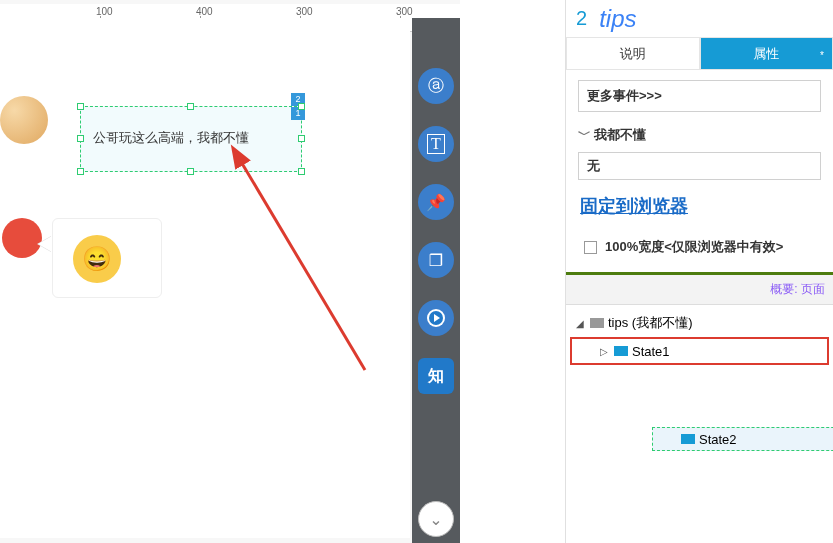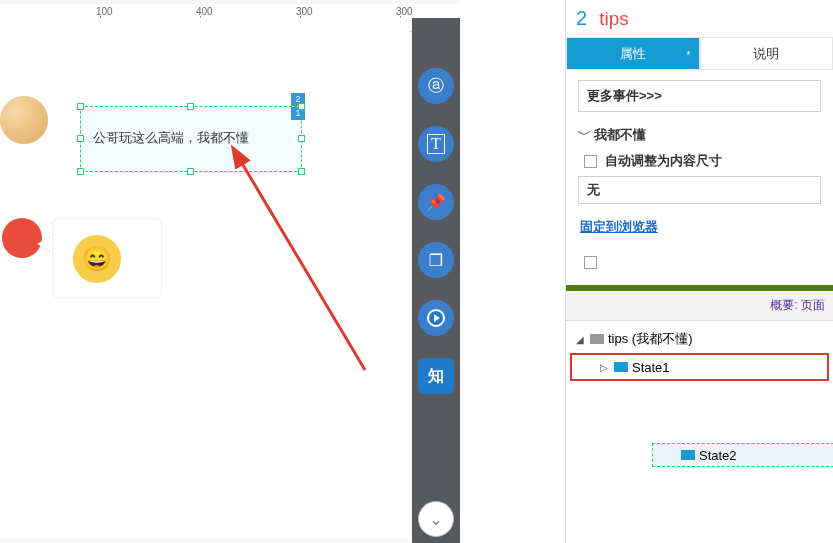--- a/index.html
+++ b/index.html
@@ -34,35 +34,35 @@
 
 .toolbar { position: absolute; left: 412px; top: 18px; width: 48px; height: 525px; background: #565a5e; display: flex; flex-direction: column; align-items: center; padding-top: 50px; gap: 22px; }
 .tool { width: 36px; height: 36px; border-radius: 50%; background: #3b7ecb; display: flex; align-items: center; justify-content: center; color: #fff; font-size: 16px; cursor: pointer; }
 .tool.zhi { border-radius: 6px; background: #2179c9; font-weight: bold; }
 .tool.v { background:#fff; border:1px solid #bbb; color:#888; position:absolute; bottom:6px; }
 
 
 .panel { position: absolute; left: 565px; top: 0; width: 268px; height: 543px; background: #fff; border-left: 1px solid #e0e0e0; }
 .panel-head { display: flex; align-items: center; height: 38px; border-bottom: 1px solid #e5e5e5; padding: 0 10px; gap: 12px; }
 .panel-head .idx { color: #169bd5; font-size: 20px; }
-.panel-head .name { font-size: 19px; color: #ef4444; }
+.panel-head .name { font-size: 24px; color: #3b82f6; font-style: italic; }
 .tabs { display: flex; height: 32px; }
 .tab { flex: 1; text-align: center; line-height: 32px; font-size: 13px; color: #333; border: 1px solid #e5e5e5; border-top: none; cursor: pointer; position: relative; }
 .tab.active { background: #169bd5; color: #fff; }
 .tab.active .star { position: absolute; right: 8px; top: 2px; font-size: 10px; }
 .group { padding: 10px 12px; font-size: 13px; color: #333; font-weight: bold; }
 .event-box { border: 1px solid #d0d0d0; padding: 6px 8px; font-size: 13px; color: #333; background:#fff; }
 .sect-head { display: flex; align-items: center; gap: 6px; margin: 14px 0 8px; font-size: 13px; color: #333; }
 .chev { width: 10px; display:inline-block; color:#777; }
 .row { display: flex; align-items: center; gap: 8px; margin: 6px 0 6px 6px; font-size: 13px; }
 .chk { width: 13px; height: 13px; border: 1px solid #999; background: #fff; display:inline-block; }
 .scroll-label { margin: 10px 0 4px 2px; font-size: 13px; }
 .select { border: 1px solid #d0d0d0; padding: 4px 8px; font-size: 13px; background:#fff; }
-.link { color: #1a6bc7; text-decoration: underline; font-size: 13px; margin: 14px 2px; display: inline-block; }
-.outline-head { background: #f3f3f3; border-top: 6px solid #4d7c0f; border-bottom: 1px solid #ddd; padding: 6px 8px; font-size: 12px; color: #4c1d95; text-align: right; }
+.link { color: #1a6bc7; text-decoration: underline; font-size: 18px; margin: 14px 2px; display: inline-block; }
+.outline-head { background: #f3f3f3; border-top: 3px solid #4d7c0f; border-bottom: 1px solid #ddd; padding: 6px 8px; font-size: 12px; color: #8b5cf6; text-align: right; }
 .tree { padding: 6px 4px; font-size: 13px; }
 .tree-row { display: flex; align-items: center; height: 24px; gap: 4px; padding-left: 6px; }
 .tree-row.lvl2 { padding-left: 28px; }
 .tri { color: #555; font-size: 10px; width: 10px; display:inline-block; }
 .node-ic { width: 14px; height: 10px; background: #169bd5; display: inline-block; }
 .node-ic.grey { background:#999; }
 .node-ic.face { background: #f6c244; border-radius:50%; width:14px; height:14px; }
 .tree-row.sel { background: #eaf4fb; }
 .redbox { border: 2px solid #dc3b2f; position: relative; margin: 2px 0; }
 
@@ -147,46 +147,43 @@
     </div>
   <div class="tool v">⌄</div>
 </div>
 
 <div class="panel">
   <div class="panel-head">
     <span class="idx">2</span>
     <span class="name">tips</span>
   </div>
   <div class="tabs">
+    <div class="tab"><span>说明</span></div>
     <div class="tab active">
       <span>属性</span>
       <span class="star">*</span>
     </div>
-    <div class="tab"><span>说明</span></div>
   </div>
 
   <div class="group">
     <div class="event-box">更多事件&gt;&gt;&gt;</div>
 
     <div class="sect-head">
       <span class="chev">﹀</span>
       <span>我都不懂</span>
     </div>
 
+
+    <div class="select">无</div>
+
+    <a class="link">固定到浏览器</a>
+
     <div class="row">
       <span class="chk"></span>
-      <span>自动调整为内容尺寸</span>
-    </div>
-
-    <div class="select">无</div>
-
-    <a class="link">固定到浏览器</a>
-
-    <div class="row">
-      <span class="chk"></span>
+      <span>100%宽度&lt;仅限浏览器中有效&gt;</span>
     </div>
   </div>
 
   <div class="outline-head">概要: 页面</div>
 
   <div class="tree">
     <div class="tree-row">
       <span class="tri">◢</span>
       <span class="node-ic grey"></span>
       <span>tips (我都不懂)</span>

